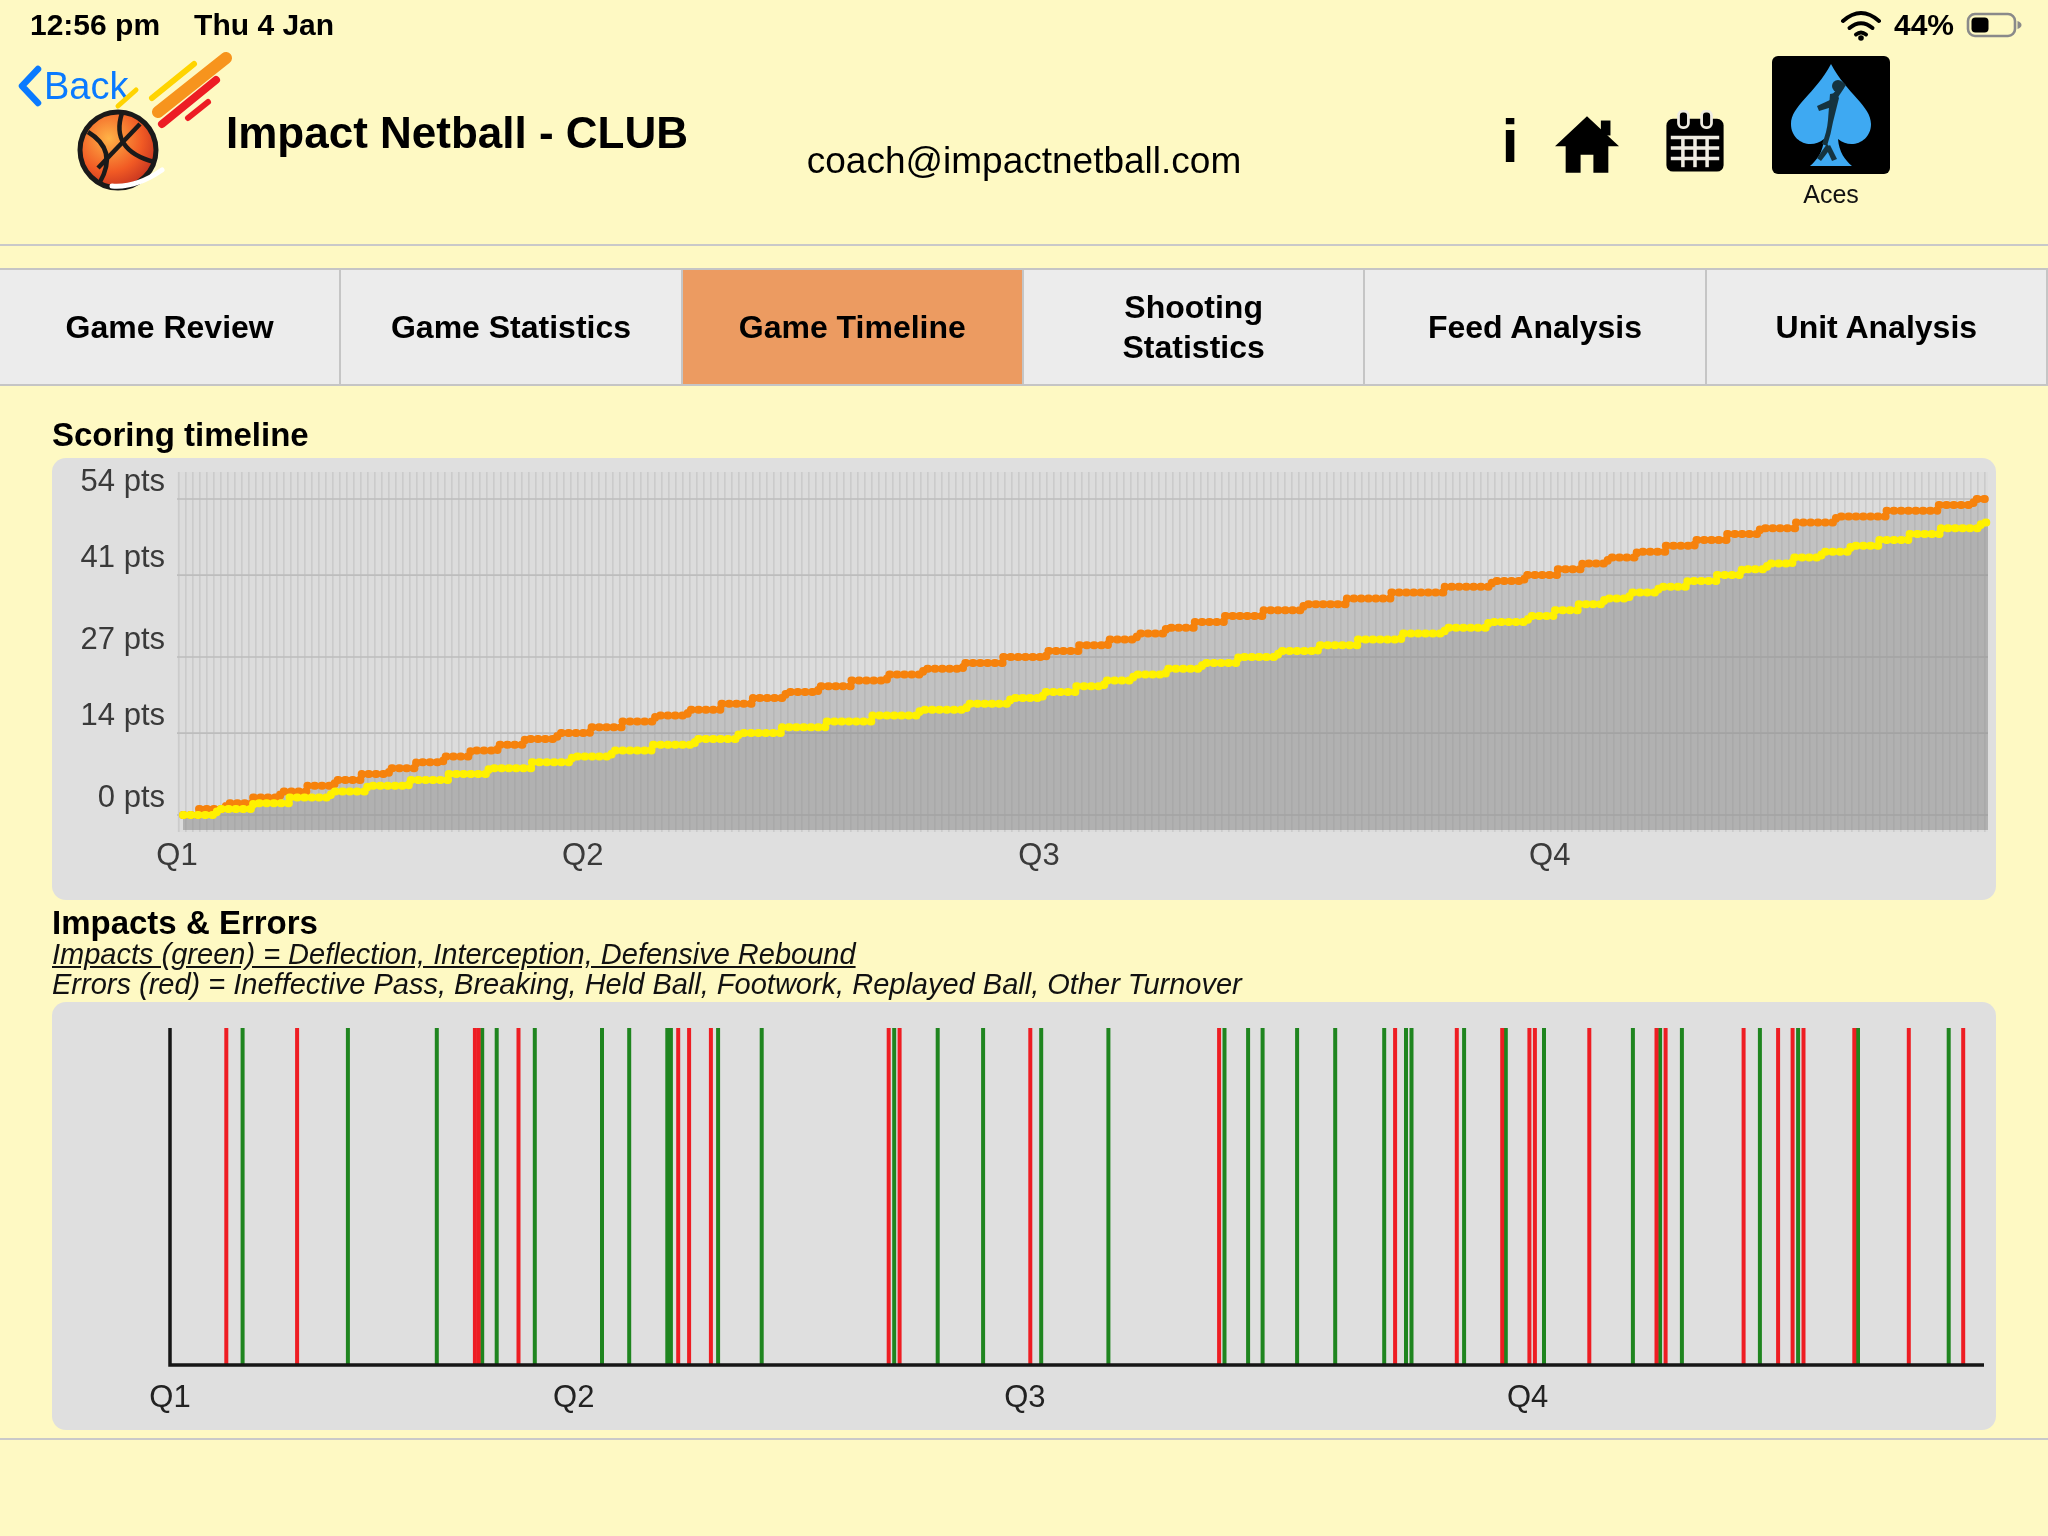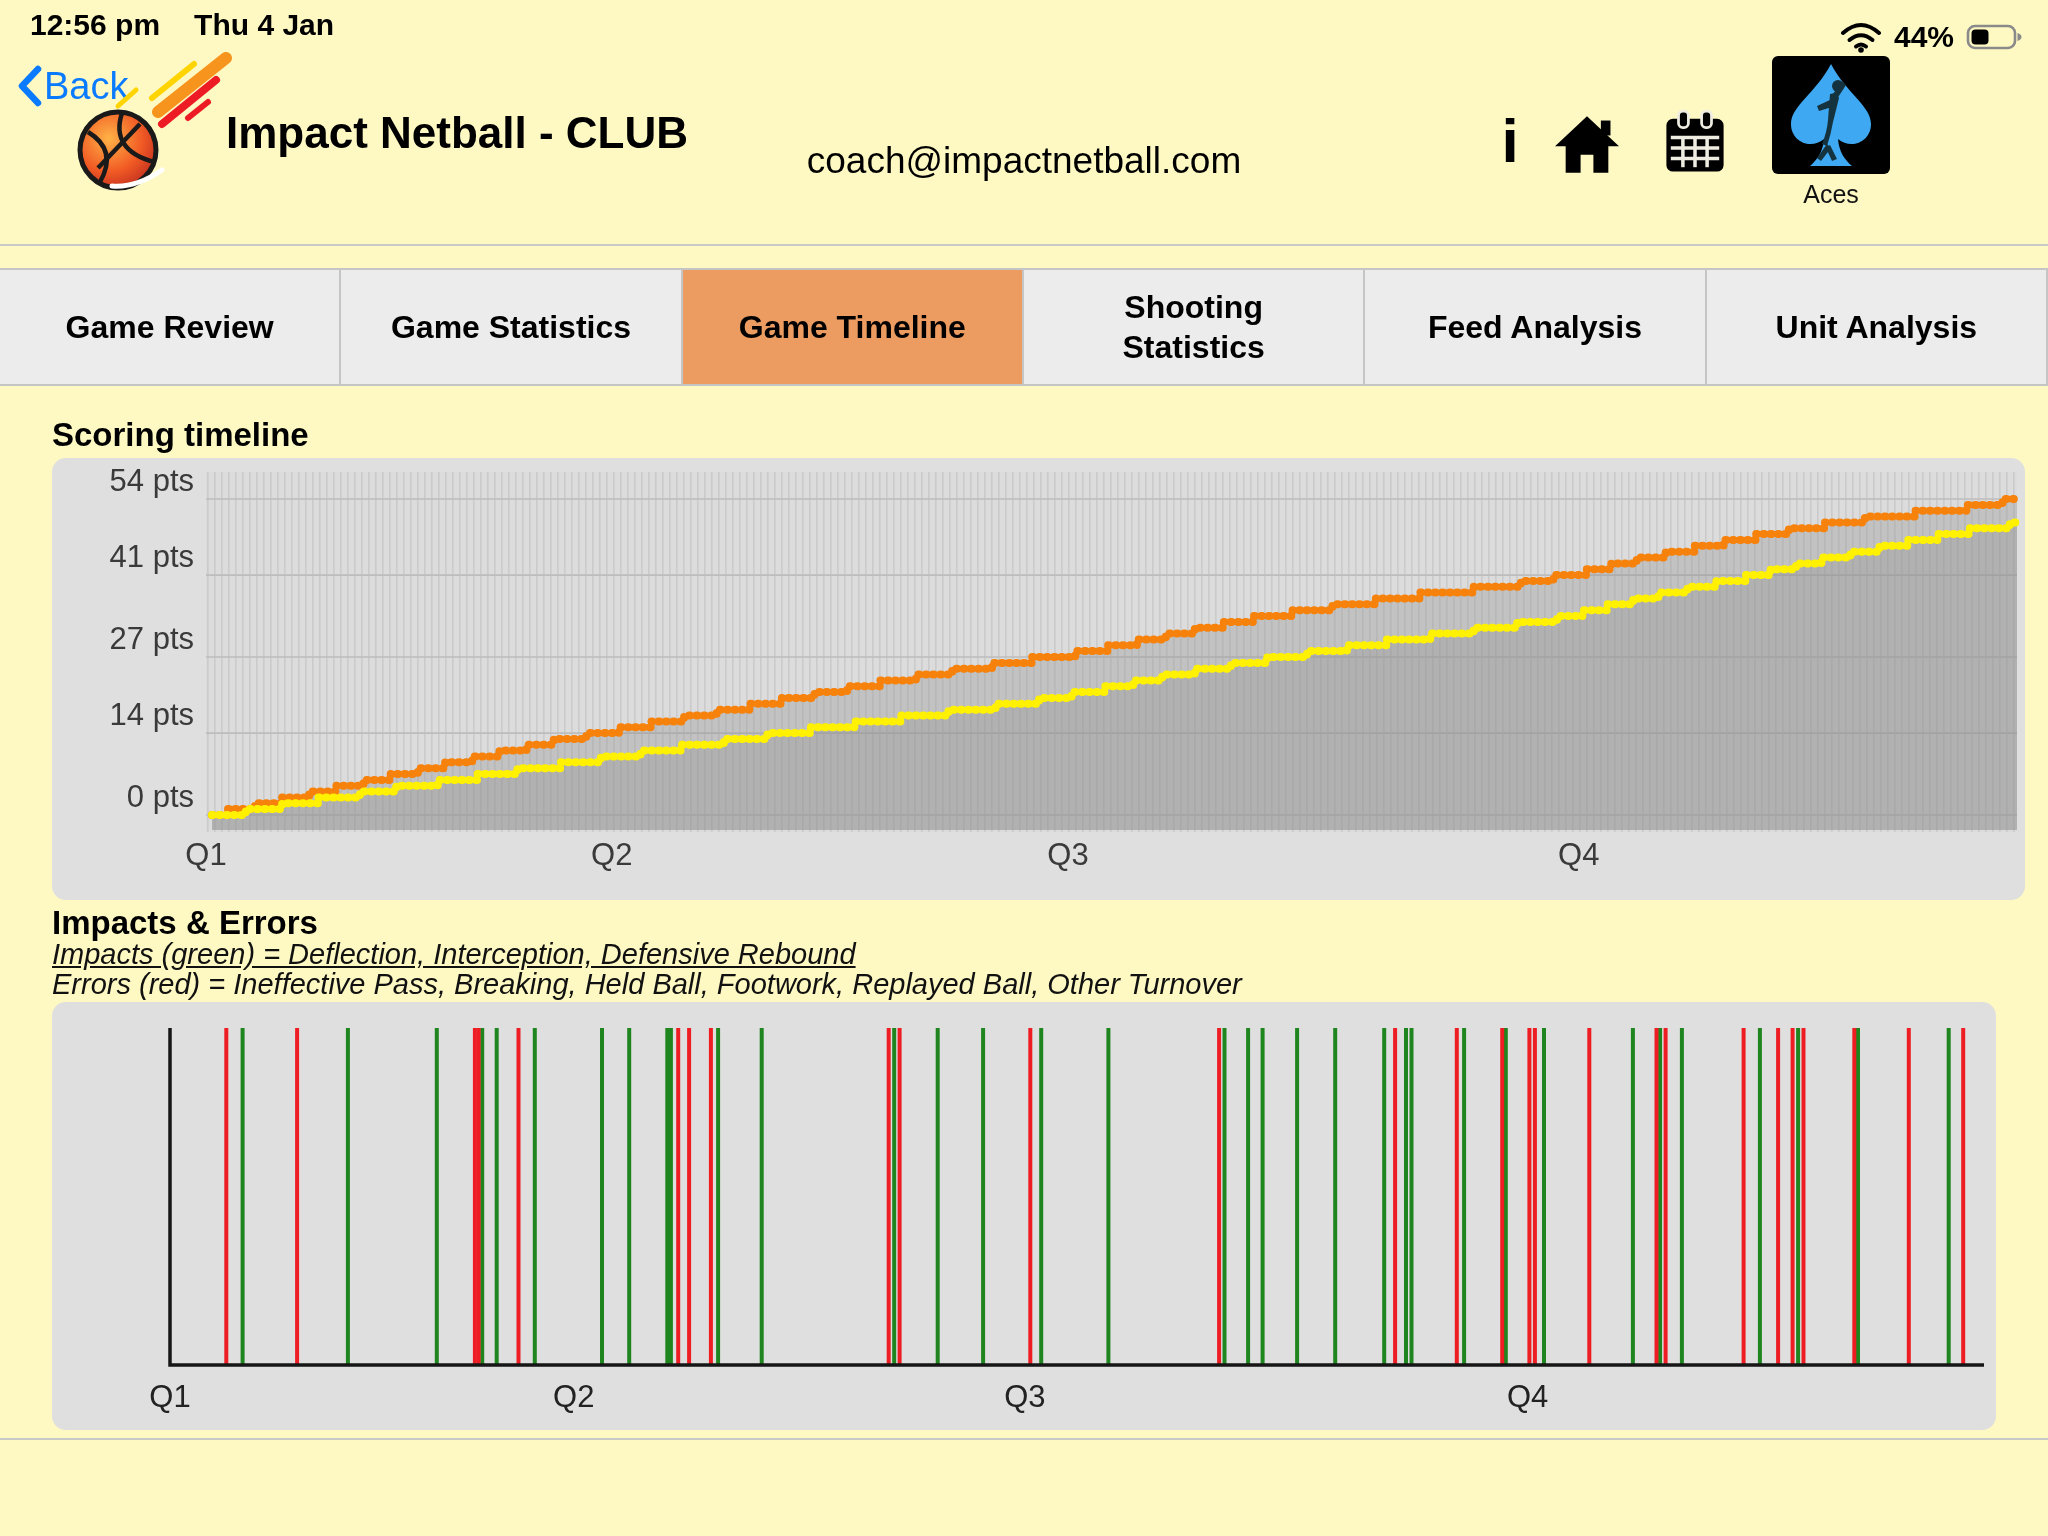--- a/index.html
+++ b/index.html
@@ -2,21 +2,21 @@
 <html><head>
 <meta charset="utf-8">
 <style>
   html,body{margin:0;padding:0;background:#EFECE2;}
   #screen{position:relative;width:2048px;height:1536px;background:#fef9c3;overflow:hidden;
           font-family:"Liberation Sans",sans-serif;color:#000;}
   .abs{position:absolute;}
   
   #status-left{left:30px;top:8px;font-size:30px;font-weight:700;display:flex;gap:34px;}
   #status-date{font-weight:600;}
-  #status-right{right:24px;top:8px;display:flex;align-items:center;gap:12px;font-size:30px;font-weight:600;margin-top:12px;}
+  #status-right{right:24px;top:8px;display:flex;align-items:center;gap:12px;font-size:30px;font-weight:600;}
   
   #back-btn{left:14px;top:64px;display:flex;align-items:center;gap:0;color:#0A7AFF;font-size:38px;cursor:pointer;}
   #logo{left:66px;top:50px;width:170px;height:150px;}
   #page-title{left:226px;top:108px;font-size:44px;font-weight:700;}
   #header-email{left:0;right:0;top:112px;text-align:center;font-size:37px;margin-top:28px;}
   .hicon{top:122px;display:flex;align-items:center;justify-content:center;}
   #info-icon{left:1488px;width:44px;height:64px;font-size:62px;font-weight:800;top:108px;}
   #home-icon{left:1552px;top:112px;}
   #calendar-icon{left:1662px;top:110px;}
   #team-logo{left:1772px;top:56px;width:118px;height:118px;background:#000;border-radius:6px;
@@ -26,21 +26,21 @@
   
   #tab-bar{left:0;top:268px;width:2048px;height:118px;display:flex;}
   .tab{flex:1;margin-left:-2px;border:2px solid #C5C5C5;background:#ECECEC;display:flex;
        align-items:center;justify-content:center;text-align:center;font-size:32px;font-weight:700;
        padding:0 38px;box-sizing:border-box;line-height:1.25;cursor:pointer;}
   .tab.active{background:#EC9B61;}
   
   .section-title{left:52px;font-size:33px;font-weight:700;text-align:right;}
   .legend-line{left:52px;font-size:29px;font-style:italic;color:#111;}
   .panel{left:52px;width:1944px;background:#DFDFDF;border-radius:14px;}
-  #scoring-panel{top:458px;height:442px;padding-left:29px;}
+  #scoring-panel{top:458px;height:442px;}
   #impacts-panel{top:1002px;height:428px;}
   svg{display:block;}
   svg text{font-family:"Liberation Sans",sans-serif;}
 </style>
 </head>
 <body>
 
 <div id="screen">
 
   <div class="abs" id="status-left">

